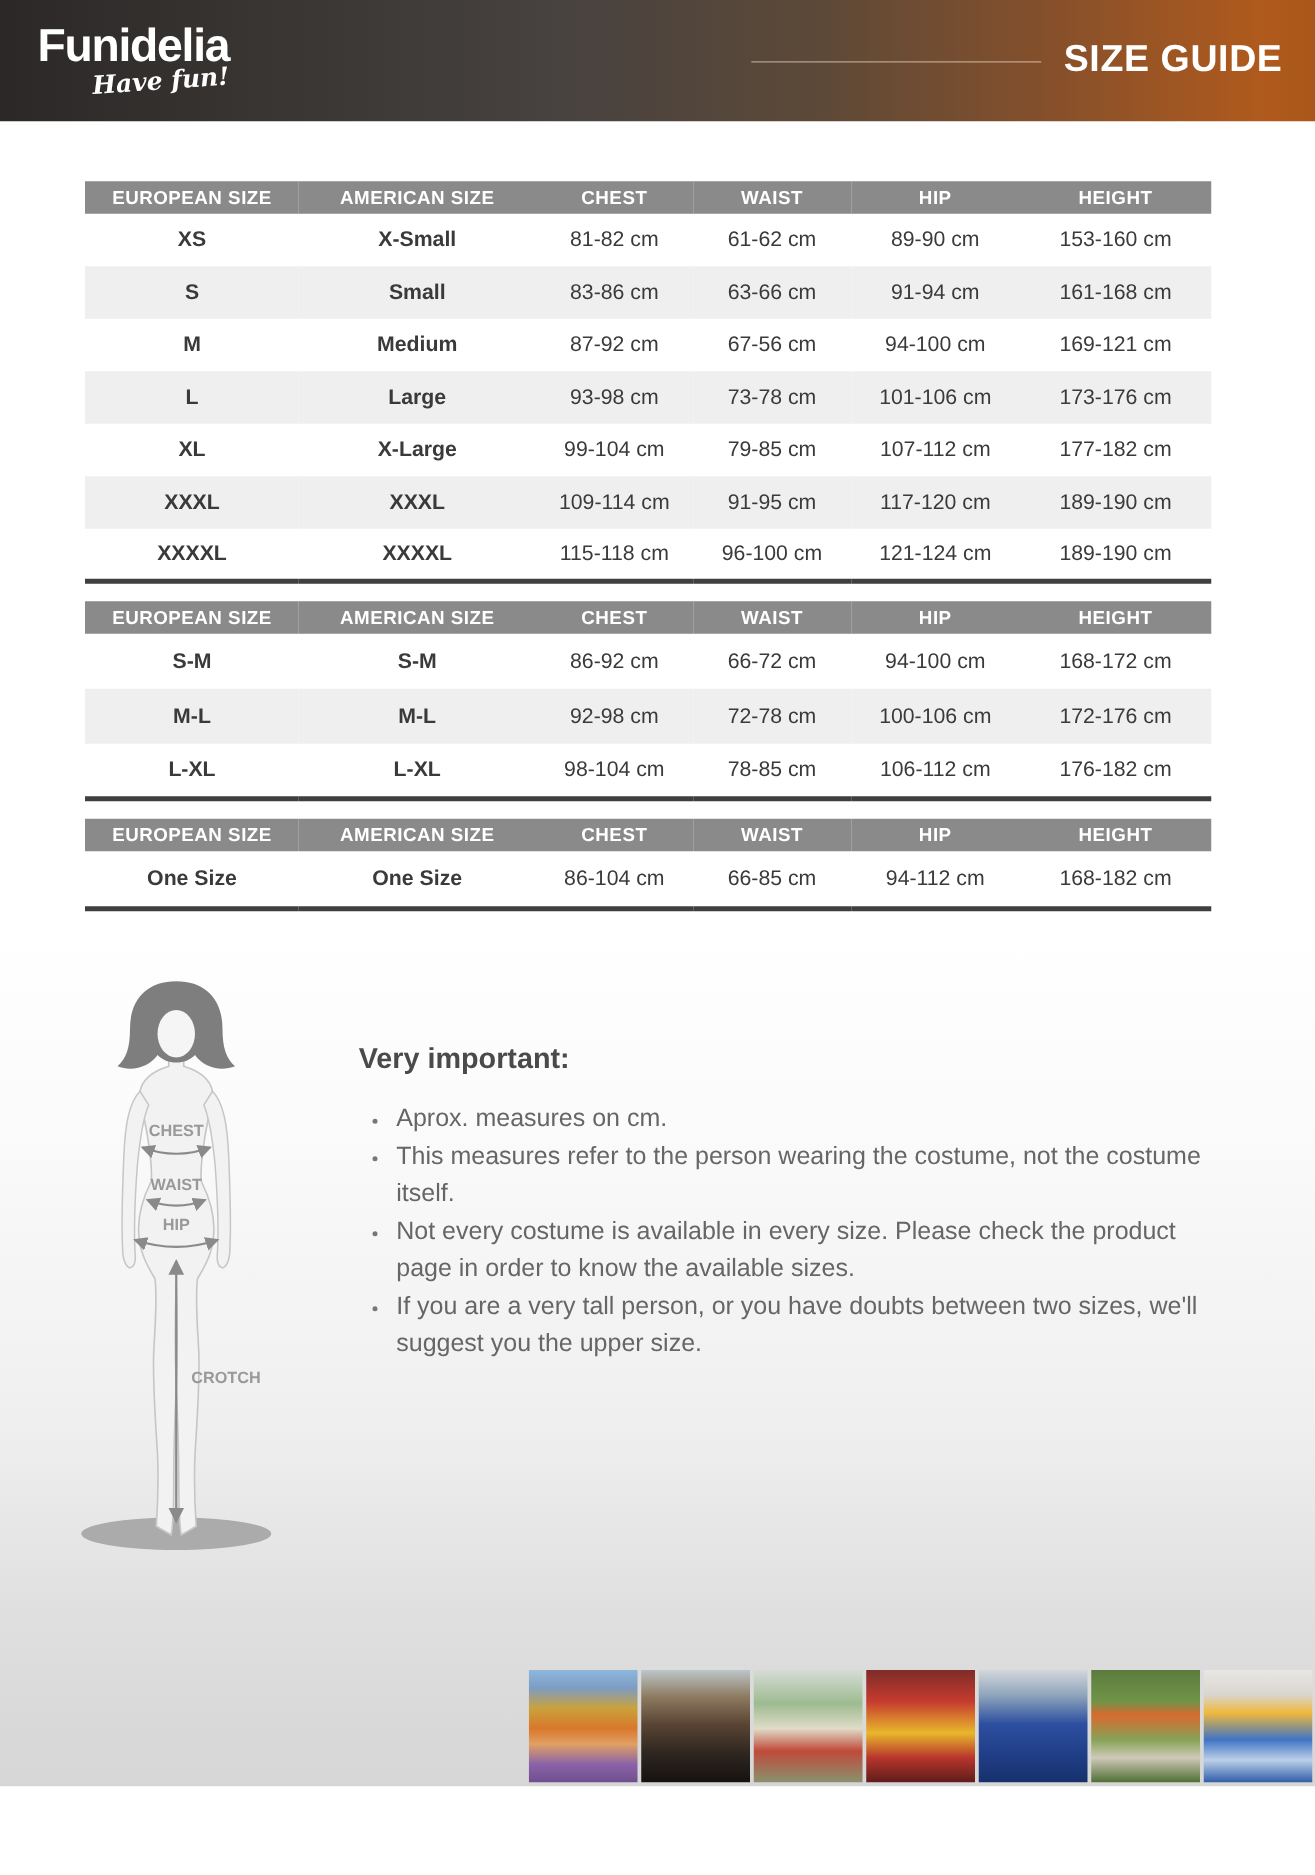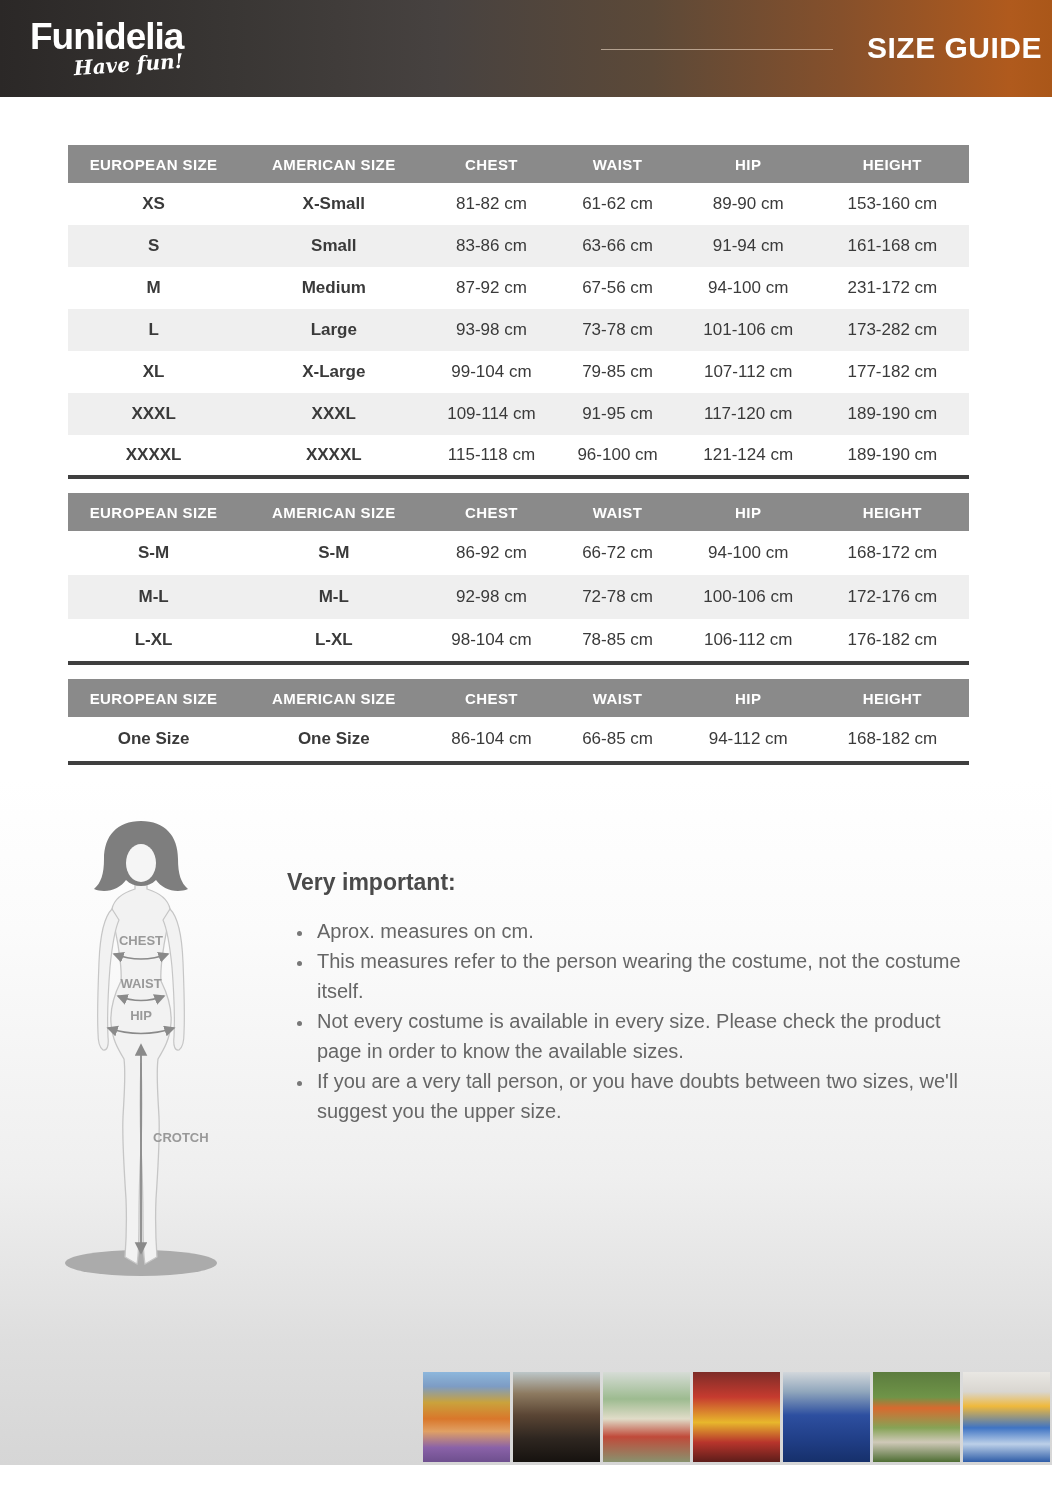--- a/index.html
+++ b/index.html
@@ -21,33 +21,33 @@
   }
   .logo-tagline {
     font-family:"DejaVu Serif", serif; font-style:italic; font-weight:bold;
     font-size:20px; text-align:right; margin-top:-1px; transform:rotate(-4deg);
   }
   .header-rule {
     position:absolute; left:601px; top:49px; width:232px; height:1px;
     background:rgba(255,235,215,0.55);
   }
   .size-guide-title {
-    position:absolute; right:10px; top:31px; color:#fff;
+    position:absolute; right:26px; top:31px; color:#fff;
     font-size:30px; font-weight:bold; letter-spacing:0.5px;
   }
 
   
   .tables-wrap { padding-top:48px; }
   table.size-table {
     width:901px; margin:0 0 14px 68px;
     border-collapse:collapse; table-layout:fixed;
     border-bottom:4px solid #3f3f3f;
   }
   table.size-table th {
-    background:#8a8a8a; color:#ffffff; height:38px;
+    background:#8a8a8a; color:#ffffff; height:26px;
     font-size:15px; font-weight:bold; letter-spacing:0.4px; text-align:center;
   }
   table.size-table td {
     height:42px; text-align:center; font-size:17px; color:#3a3a3a;
   }
   table.t2 td { height:44px; }
   table.t3 td { height:46px; }
   table.size-table td.size-col { font-weight:bold; }
   table.size-table tbody tr:nth-child(even) td { background:#efefef; }
 
@@ -129,29 +129,29 @@
         <td>63-66 cm</td>
         <td>91-94 cm</td>
         <td>161-168 cm</td>
       </tr>
       <tr>
         <td class="size-col">M</td>
         <td class="size-col">Medium</td>
         <td>87-92 cm</td>
         <td>67-56 cm</td>
         <td>94-100 cm</td>
-        <td>231-172 cm</td>
+        <td>169-121 cm</td>
       </tr>
       <tr>
         <td class="size-col">L</td>
         <td class="size-col">Large</td>
         <td>93-98 cm</td>
         <td>73-78 cm</td>
         <td>101-106 cm</td>
-        <td>173-282 cm</td>
+        <td>173-176 cm</td>
       </tr>
       <tr>
         <td class="size-col">XL</td>
         <td class="size-col">X-Large</td>
         <td>99-104 cm</td>
         <td>79-85 cm</td>
         <td>107-112 cm</td>
         <td>177-182 cm</td>
       </tr>
       <tr>

